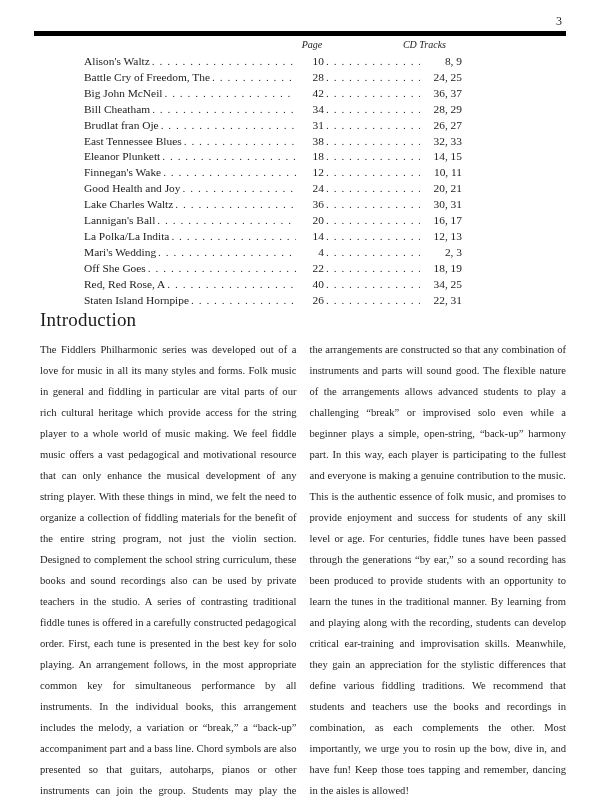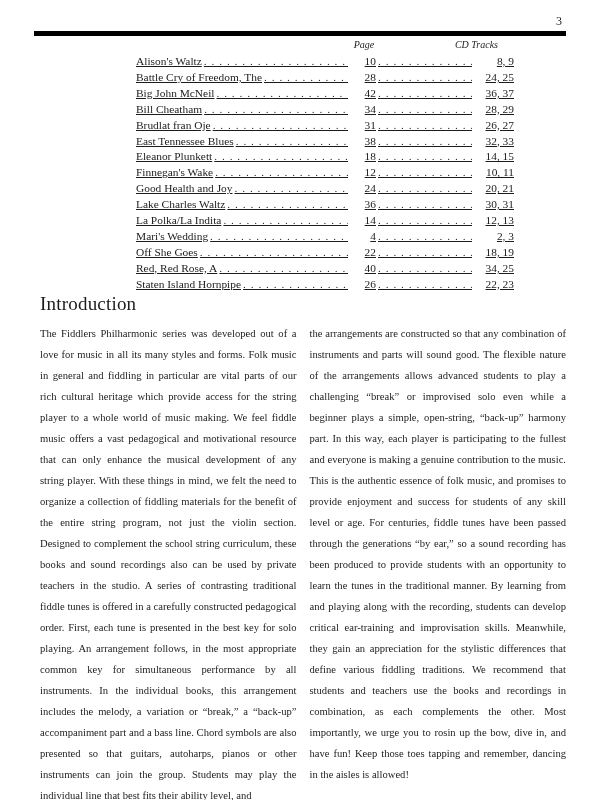--- a/index.html
+++ b/index.html
@@ -25,24 +25,23 @@
     background: #000;
     margin: 19px 0 3px -6px;
   }
   .toc-heading {
     font-size: 19px;
     font-weight: bold;
     margin: 1px 0 3px 10px;
     letter-spacing: 0.2px;
   }
   .toc {
-    margin-left: 96px;
+    margin-left: 44px;
     width: 378px;
     font-size: 11.4px;
-    text-decoration: underline;
   }
   .toc-header {
     position: relative;
     height: 15px;
     font-style: italic;
     font-size: 10px;
     color: #222;
   }
   .col-page {
     position: absolute;
@@ -179,20 +178,27 @@
     </div>
 
     <div class="toc-row">
       <span class="toc-title">Lake Charles Waltz</span>
       <span class="dots"></span>
       <span class="toc-page">36</span>
       <span class="dots"></span>
       <span class="toc-tracks">30, 31</span>
     </div>
 
+    <div class="toc-row">
+      <span class="toc-title">Lannigan's Ball</span>
+      <span class="dots"></span>
+      <span class="toc-page">20</span>
+      <span class="dots"></span>
+      <span class="toc-tracks">16, 17</span>
+    </div>
 
     <div class="toc-row">
       <span class="toc-title">La Polka/La Indita</span>
       <span class="dots"></span>
       <span class="toc-page">14</span>
       <span class="dots"></span>
       <span class="toc-tracks">12, 13</span>
     </div>
 
     <div class="toc-row">
@@ -218,21 +224,21 @@
       <span class="dots"></span>
       <span class="toc-tracks">34, 25</span>
     </div>
 
 
     <div class="toc-row">
       <span class="toc-title">Staten Island Hornpipe</span>
       <span class="dots"></span>
       <span class="toc-page">26</span>
       <span class="dots"></span>
-      <span class="toc-tracks">22, 23</span>
+      <span class="toc-tracks">22, 31</span>
     </div>
   </div>
   </div>
 
   <h1 class="intro-heading">Introduction</h1>
 
   <div class="intro-columns">
     <div class="intro-col">The Fiddlers Philharmonic series was developed out of a love for music in all its many styles and forms.  Folk music in general and fiddling in particular are vital parts of our rich cultural heritage which provide access for the string player to a whole world of music making.  We feel fiddle music offers a vast pedagogical and motivational resource that can only enhance the musical development of any string player.  With these things in  mind, we felt the need to organize a collection of fiddling materials for the benefit of the entire string program, not just the violin section. Designed to complement the school string curriculum, these books and sound recordings also can be used by private teachers in the studio.  A series of contrasting traditional fiddle tunes is offered in a carefully constructed pedagogical order.  First, each tune is presented in the best key for solo playing.  An arrangement follows, in the most appropriate common key for simultaneous performance by all instruments.  In the individual books, this arrangement includes the melody, a variation or “break,” a “back-up” accompaniment part and a bass line.  Chord symbols are also presented so that guitars, autoharps, pianos or other instruments can join the group.  Students may play the individual line that best fits their ability level, and</div>
     <div class="intro-col">
       <div>the arrangements are constructed so that any combination of instruments and parts will sound good. The flexible nature of the arrangements allows advanced students to play a challenging “break” or improvised solo even while a beginner plays a simple, open-string, “back-up” harmony part.  In this way, each player is participating to the fullest and everyone is making a genuine contribution to the music.  This is the authentic essence of folk music, and promises to provide enjoyment and success for students of any skill level or age.  For centuries, fiddle tunes have been passed through the generations “by ear,” so a sound recording has been produced to provide students with an opportunity to learn the tunes in the traditional manner.  By learning from and playing along with the recording, students can develop critical ear-training and improvisation skills.  Meanwhile, they gain an appreciation for the stylistic differences that define various fiddling traditions.  We recommend that students and teachers use the books and recordings in combination, as each complements the other.  Most importantly, we urge you to rosin up the bow, dive in, and have fun!  Keep those toes tapping and remember, dancing in the aisles is allowed!</div>

